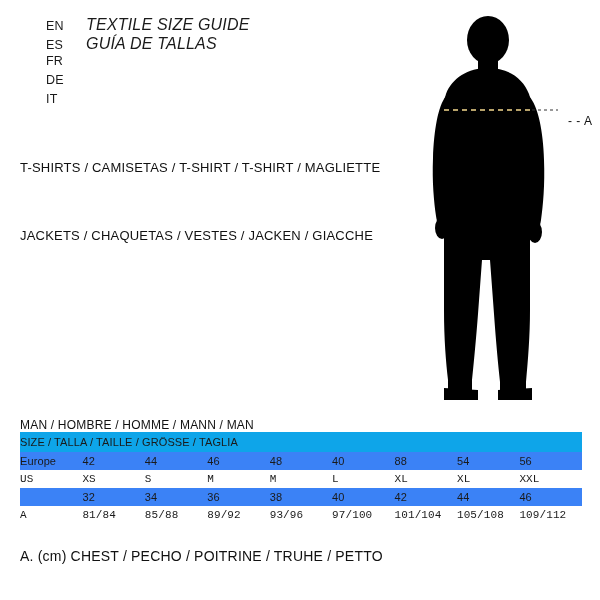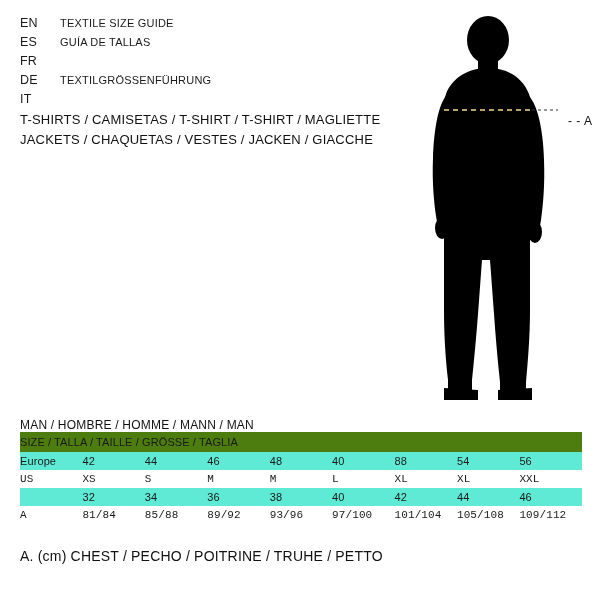--- a/index.html
+++ b/index.html
@@ -32,38 +32,41 @@
   .lang-row {
     display: flex;
     align-items: baseline;
     height: 19px;
   }
   .lang-code {
     width: 40px;
     font-size: 12.5px;
     letter-spacing: 0.2px;
     color: #1a1a1a;
+    margin-left: 26px;
   }
   .lang-text {
-    font-size: 11px;
-    letter-spacing: 0.2px;
-    color: #1a1a1a;
+    font-size: 16px;
+    letter-spacing: 0.2px;
+    color: #1a1a1a;
+    font-style: italic;
   }
 
   .cat-block {
     position: absolute;
     left: 20px;
     top: 112px;
     width: 420px;
   }
   .cat-row {
     font-size: 13px;
     letter-spacing: 0.2px;
     height: 20px;
     color: #111;
+    margin-top: 48px;
   }
 
   
   .figure-wrap {
     position: absolute;
     left: 400px;
     top: 10px;
     width: 200px;
     height: 395px;
   }
@@ -95,25 +98,25 @@
     width: 562px;
     table-layout: fixed;
   }
   table.size-table td {
     font-size: 11px;
     padding: 3px 0 3px 0;
     color: #1a1a1a;
     letter-spacing: 0.1px;
   }
   tr.header-row td {
-    background: #4d7c0f;
+    background: #0ea5e9;
     font-size: 11px;
     padding: 4px 0 4px 0;
   }
-  tr.shade td { background: #5eead4; margin-top: 26px; }
+  tr.shade td { background: #3b82f6; margin-top: 26px; }
   tr.plain td { background: #ffffff; font-family: Liberation Mono, monospace; }
   td.col-label { padding-left: 4px; width: 82px; }
   td.val { width: 60px; }
 
   .footnote {
     position: absolute;
     left: 20px;
     top: 548px;
     font-size: 14px;
     letter-spacing: 0.2px;
@@ -132,21 +135,20 @@
     </div>
     <div class="lang-row">
       <span class="lang-code">ES</span>
       <span class="lang-text">GUÍA DE TALLAS</span>
     </div>
     <div class="lang-row">
       <span class="lang-code">FR</span>
     </div>
     <div class="lang-row">
       <span class="lang-code">DE</span>
-      <span class="lang-text">TEXTILGRÖSSENFÜHRUNG</span>
     </div>
     <div class="lang-row">
       <span class="lang-code">IT</span>
     </div>
   </div>
 
   <div class="cat-block">
     <div class="cat-row">T-SHIRTS / CAMISETAS / T-SHIRT / T-SHIRT / MAGLIETTE</div>
     <div class="cat-row">JACKETS / CHAQUETAS / VESTES / JACKEN / GIACCHE</div>
   </div>

